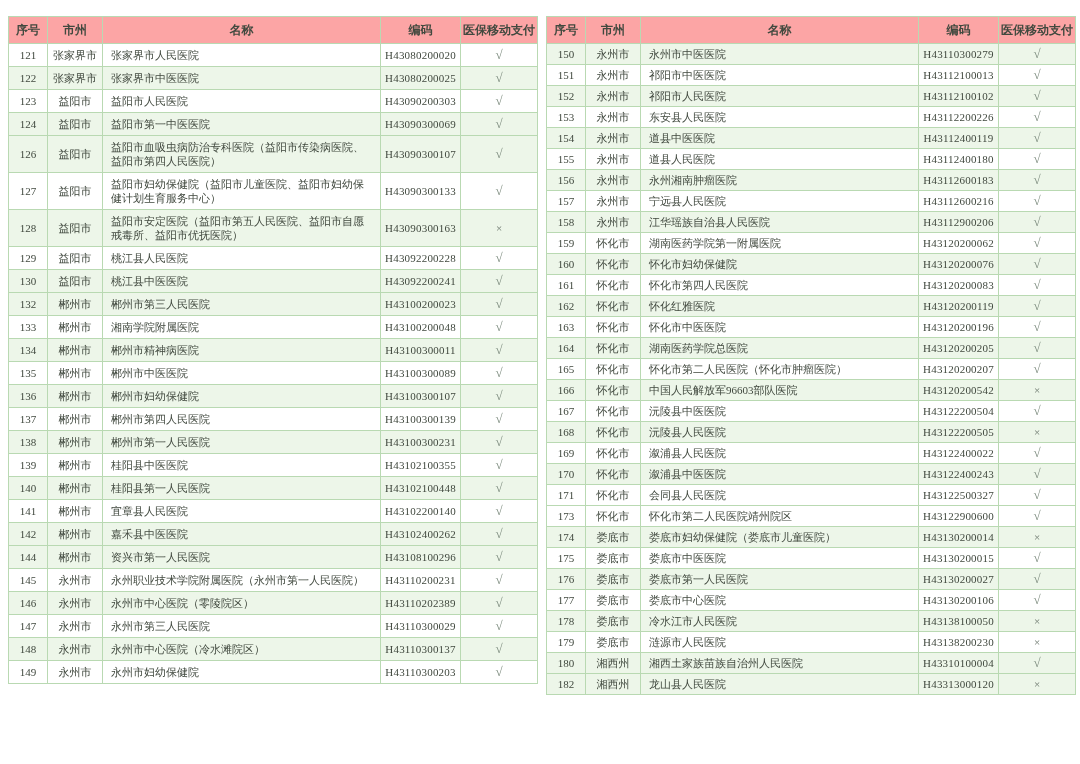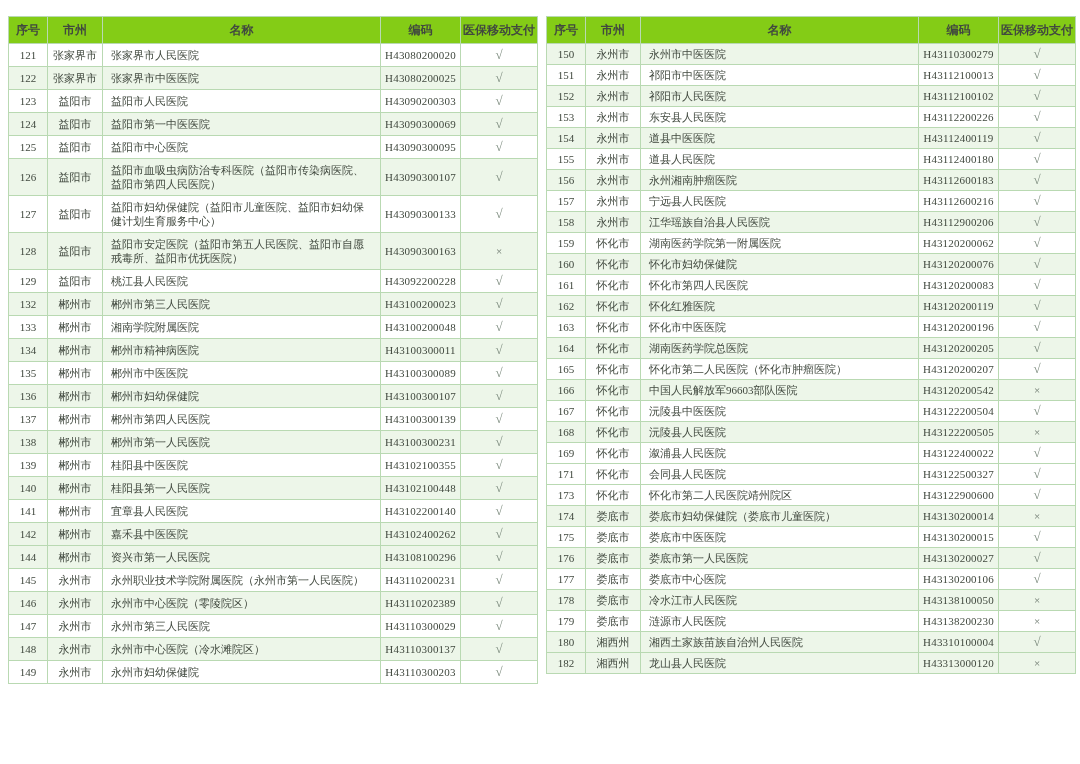--- a/index.html
+++ b/index.html
@@ -13,21 +13,21 @@
   }
   table.tbl.left{left:8px;}
   table.tbl.right{left:546px;}
   .tbl th,.tbl td{
     border:1px solid #b9d9b2;
     color:#41493f;
     vertical-align:middle;
     overflow:hidden;
   }
   .tbl th{
-    background:#84cc16;
+    background:#fca5a5;
     font-size:12px;font-weight:bold;text-align:center;
     padding:6px 2px;line-height:14px;
   }
   .tbl td{
     font-size:11px;line-height:14px;
     padding:3px 4px;
     background:#ffffff;
   }
   .tbl.left td{padding-top:4px;padding-bottom:4px;}
   .tbl tr.alt td{background:#edf6e9;}
@@ -79,27 +79,20 @@
         <td class="code">H43090200303</td>
         <td class="pay"><span class="check">√</span></td>
       </tr>
       <tr class="alt">
         <td class="num">124</td>
         <td class="city">益阳市</td>
         <td class="name">益阳市第一中医医院</td>
         <td class="code">H43090300069</td>
         <td class="pay"><span class="check">√</span></td>
       </tr>
-      <tr>
-        <td class="num">125</td>
-        <td class="city">益阳市</td>
-        <td class="name">益阳市中心医院</td>
-        <td class="code">H43090300095</td>
-        <td class="pay"><span class="check">√</span></td>
-      </tr>
       <tr class="alt">
         <td class="num">126</td>
         <td class="city">益阳市</td>
         <td class="name">益阳市血吸虫病防治专科医院（益阳市传染病医院、益阳市第四人民医院）</td>
         <td class="code">H43090300107</td>
         <td class="pay"><span class="check">√</span></td>
       </tr>
       <tr>
         <td class="num">127</td>
         <td class="city">益阳市</td>
@@ -112,20 +105,27 @@
         <td class="city">益阳市</td>
         <td class="name">益阳市安定医院（益阳市第五人民医院、益阳市自愿戒毒所、益阳市优抚医院）</td>
         <td class="code">H43090300163</td>
         <td class="pay"><span class="cross">×</span></td>
       </tr>
       <tr>
         <td class="num">129</td>
         <td class="city">益阳市</td>
         <td class="name">桃江县人民医院</td>
         <td class="code">H43092200228</td>
+        <td class="pay"><span class="check">√</span></td>
+      </tr>
+      <tr class="alt">
+        <td class="num">130</td>
+        <td class="city">益阳市</td>
+        <td class="name">桃江县中医医院</td>
+        <td class="code">H43092200241</td>
         <td class="pay"><span class="check">√</span></td>
       </tr>
       <tr class="alt">
         <td class="num">132</td>
         <td class="city">郴州市</td>
         <td class="name">郴州市第三人民医院</td>
         <td class="code">H43100200023</td>
         <td class="pay"><span class="check">√</span></td>
       </tr>
       <tr>
@@ -394,20 +394,27 @@
         <td class="code">H43122200505</td>
         <td class="pay"><span class="cross">×</span></td>
       </tr>
       <tr>
         <td class="num">169</td>
         <td class="city">怀化市</td>
         <td class="name">溆浦县人民医院</td>
         <td class="code">H43122400022</td>
         <td class="pay"><span class="check">√</span></td>
       </tr>
+      <tr class="alt">
+        <td class="num">170</td>
+        <td class="city">怀化市</td>
+        <td class="name">溆浦县中医医院</td>
+        <td class="code">H43122400243</td>
+        <td class="pay"><span class="check">√</span></td>
+      </tr>
       <tr>
         <td class="num">171</td>
         <td class="city">怀化市</td>
         <td class="name">会同县人民医院</td>
         <td class="code">H43122500327</td>
         <td class="pay"><span class="check">√</span></td>
       </tr>
       <tr>
         <td class="num">173</td>
         <td class="city">怀化市</td>

